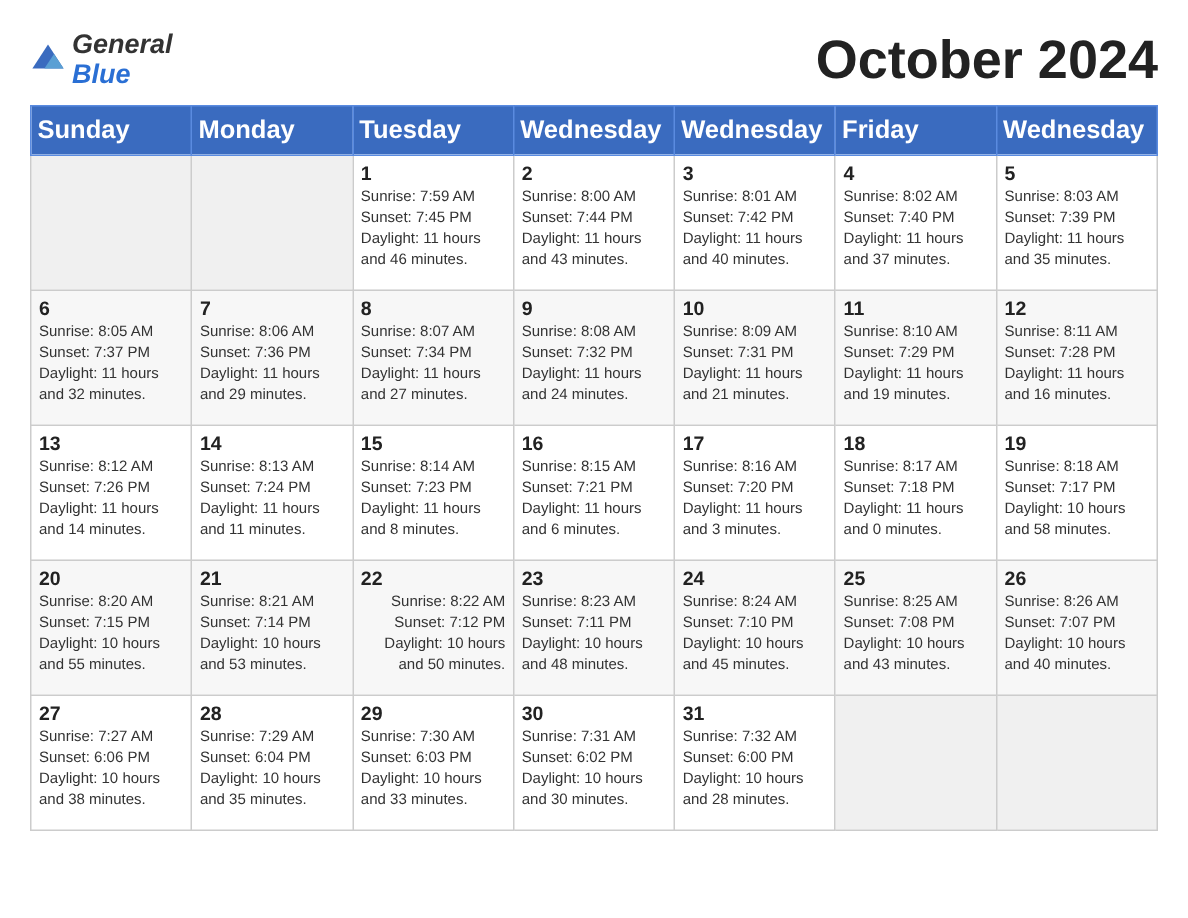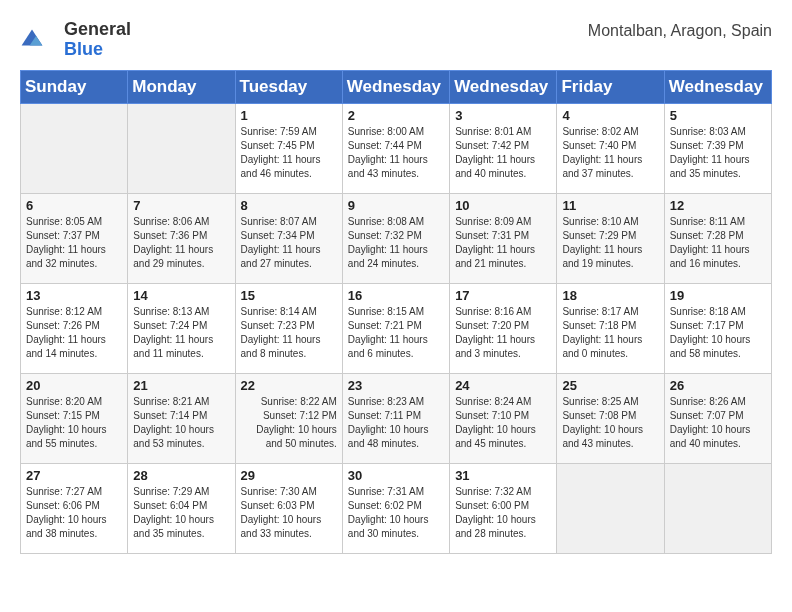--- a/index.html
+++ b/index.html
@@ -12,21 +12,22 @@
     }
     .header-area {
       display: flex;
       justify-content: space-between;
       align-items: flex-start;
       margin-bottom: 10px;
     }
     .logo {
       display: flex;
       align-items: center;
-      gap: 20px;
+      gap: 4px;
+      font-style: italic;
     }
     .logo-text {
       display: flex;
       flex-direction: column;
       line-height: 1.1;
     }
     .logo-general {
       font-size: 18px;
       font-weight: bold;
       color: #333;
@@ -103,21 +104,21 @@
     <svg class="logo-icon" viewBox="0 0 30 30">
       <polygon points="15,2 28,22 2,22" fill="#3a6bbf"></polygon>
       <polygon points="20,10 28,22 12,22" fill="#5a9fd4"></polygon>
     </svg>
     <div class="logo-text">
       <span class="logo-general">General</span>
       <span class="logo-blue">Blue</span>
     </div>
   </div>
   <div class="title-area">
-    <div class="location-title">Montalban, Aragon, Spain</div>
+    <div class="month-title">October 2024</div>
   </div>
 </div>
 
 <table>
   <thead>
     <tr>
     <th>Sunday</th>
         <th>Monday</th>
         <th>Tuesday</th>
         <th>Wednesday</th>

